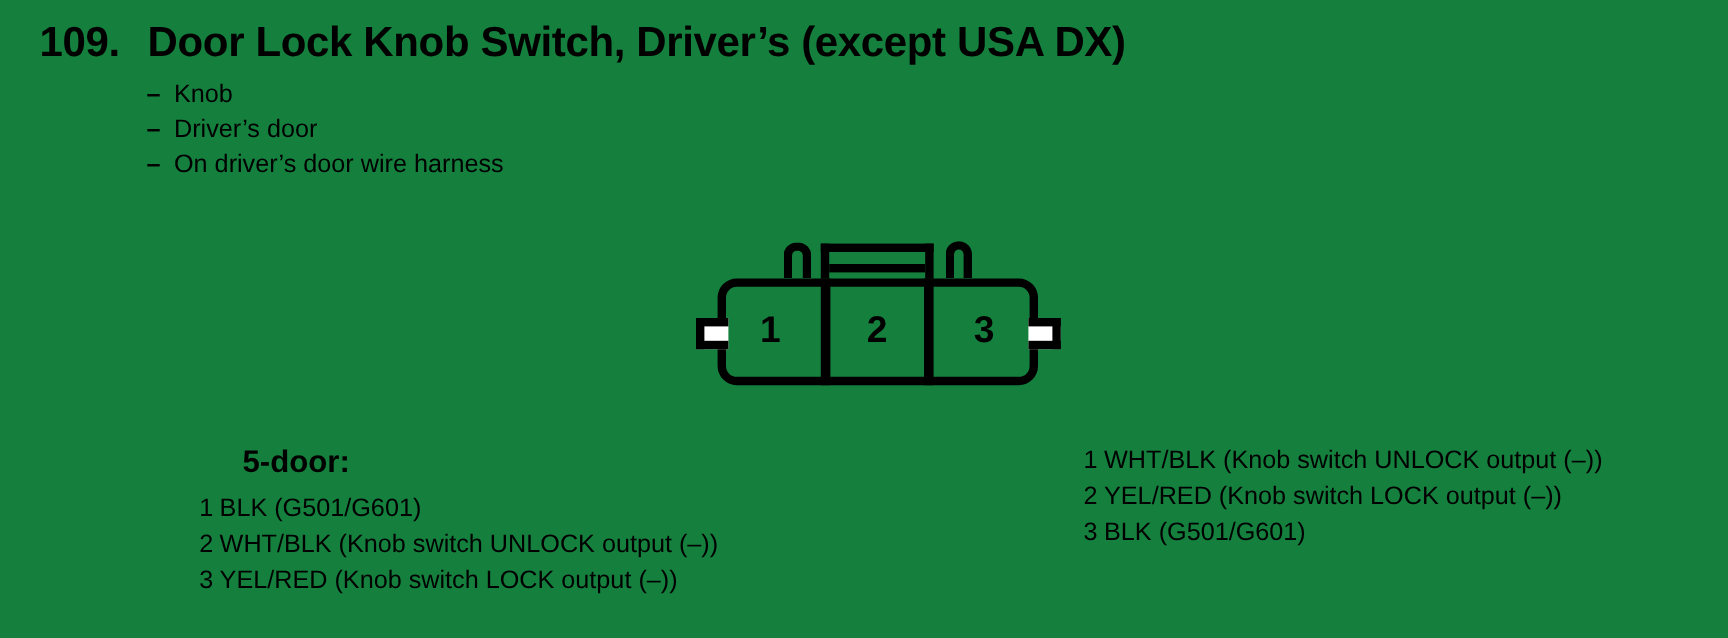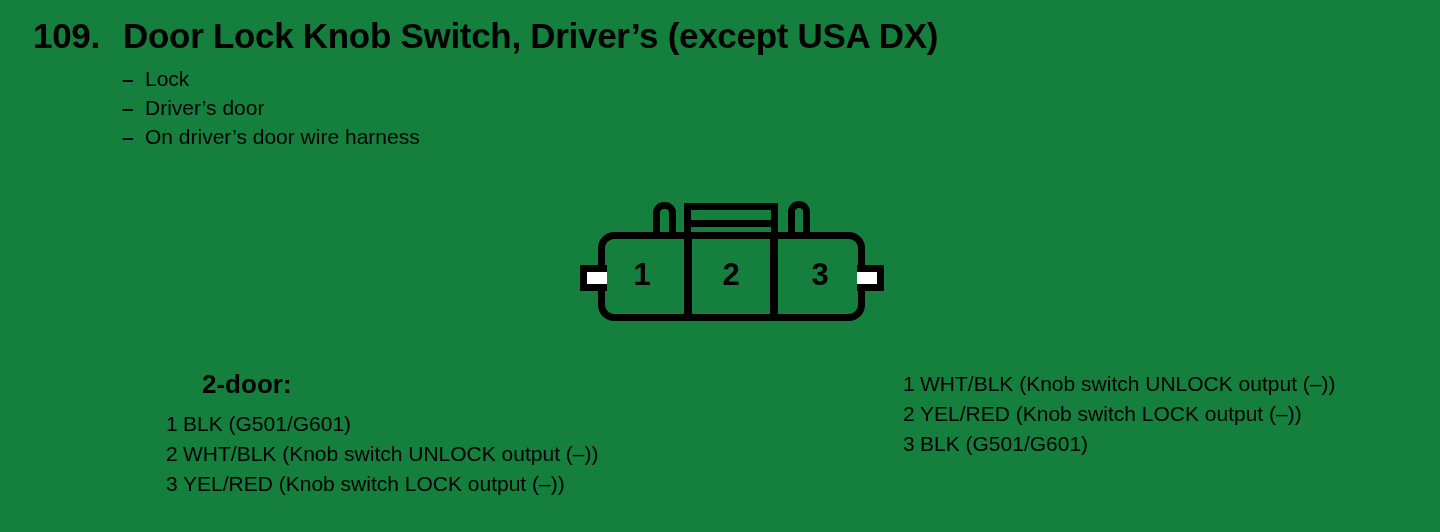--- a/index.html
+++ b/index.html
@@ -139,21 +139,21 @@
 <div class="page">
 
   <div class="heading">
     <span class="num">109.</span>
     <span class="ttl">Door Lock Knob Switch, Driver’s (except USA DX)</span>
   </div>
 
   <div class="notes">
     <div class="note-row">
       <span class="note-dash">–</span>
-      <span class="note-text">Lock</span>
+      <span class="note-text">Knob</span>
     </div>
     <div class="note-row">
       <span class="note-dash">–</span>
       <span class="note-text">Driver’s door</span>
     </div>
     <div class="note-row">
       <span class="note-dash">–</span>
       <span class="note-text">On driver’s door wire harness</span>
     </div>
   </div>
@@ -168,21 +168,21 @@
     <div class="prong left"></div>
     <div class="prong right"></div>
     <div class="side-tab left"></div>
     <div class="side-tab right"></div>
     <div class="pin-label p1">1</div>
     <div class="pin-label p2">2</div>
     <div class="pin-label p3">3</div>
   </div>
 
   <div class="pinout left">
-    <div class="pinout-heading">2-door:</div>
+    <div class="pinout-heading">5-door:</div>
     <div class="pinout-row">
       <span class="pin-num">1</span>
       <span class="pin-desc">BLK (G501/G601)</span>
     </div>
     <div class="pinout-row">
       <span class="pin-num">2</span>
       <span class="pin-desc">WHT/BLK (Knob switch UNLOCK output (–))</span>
     </div>
     <div class="pinout-row">
       <span class="pin-num">3</span>

